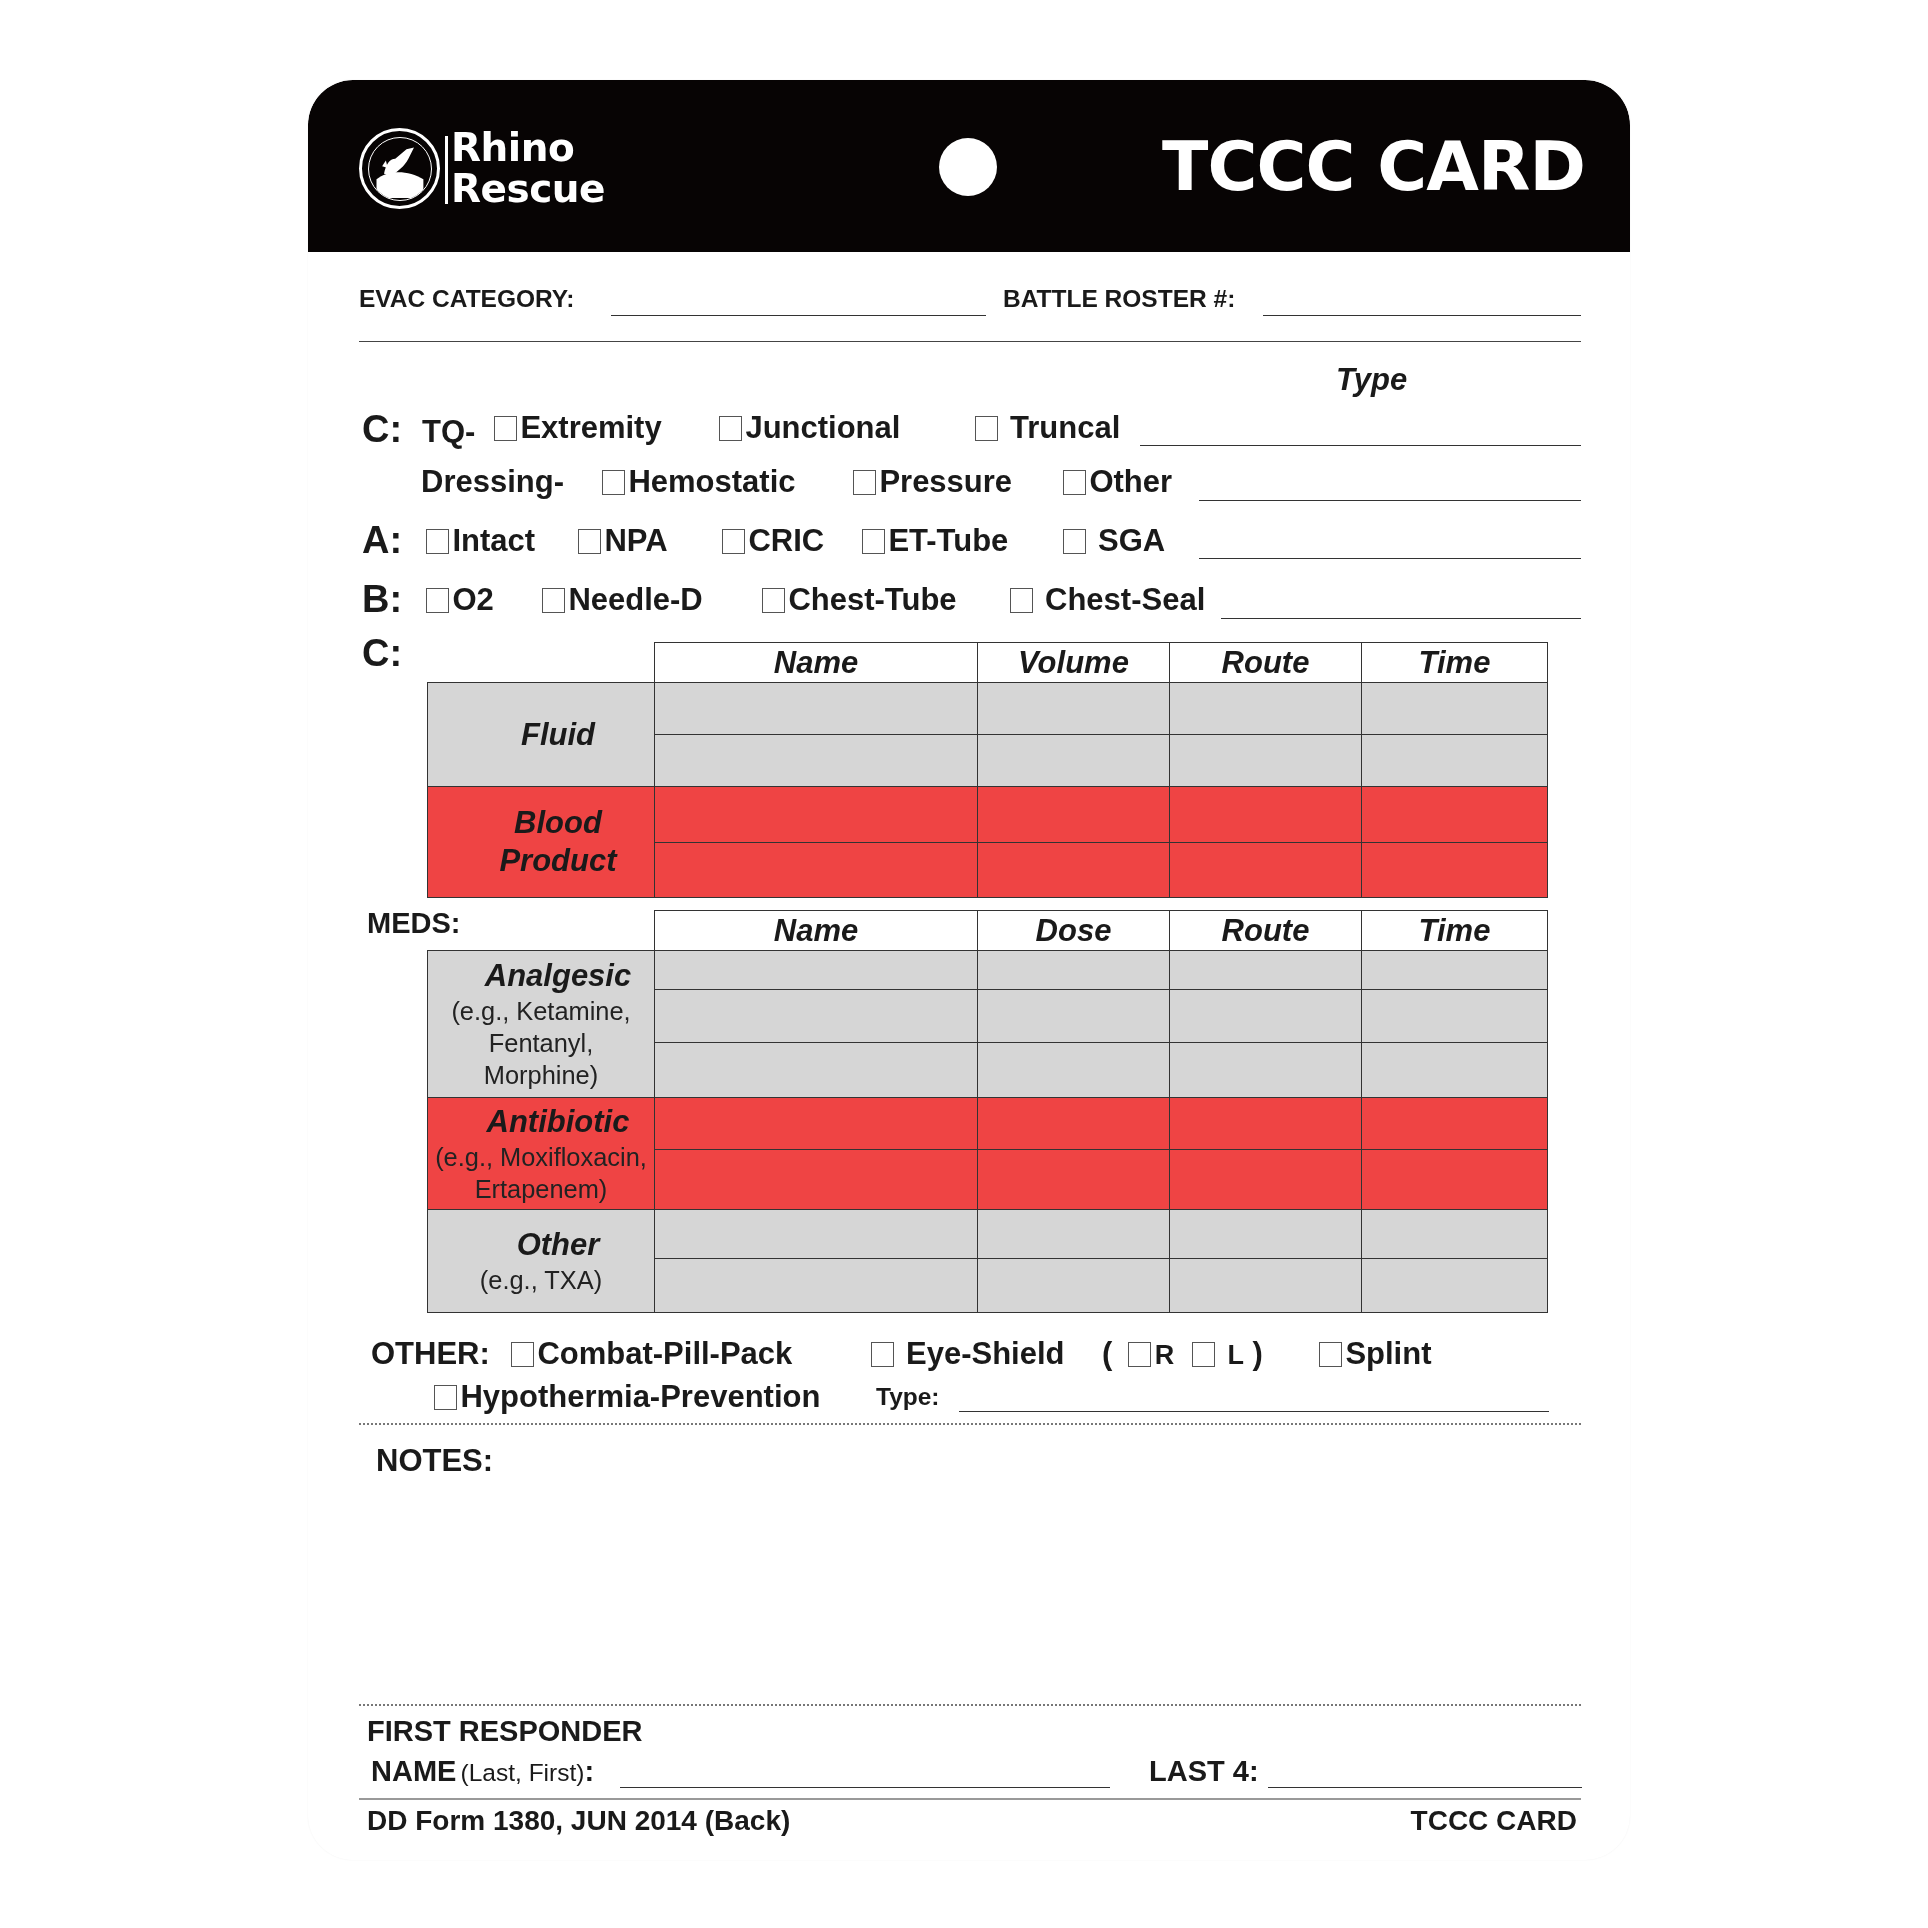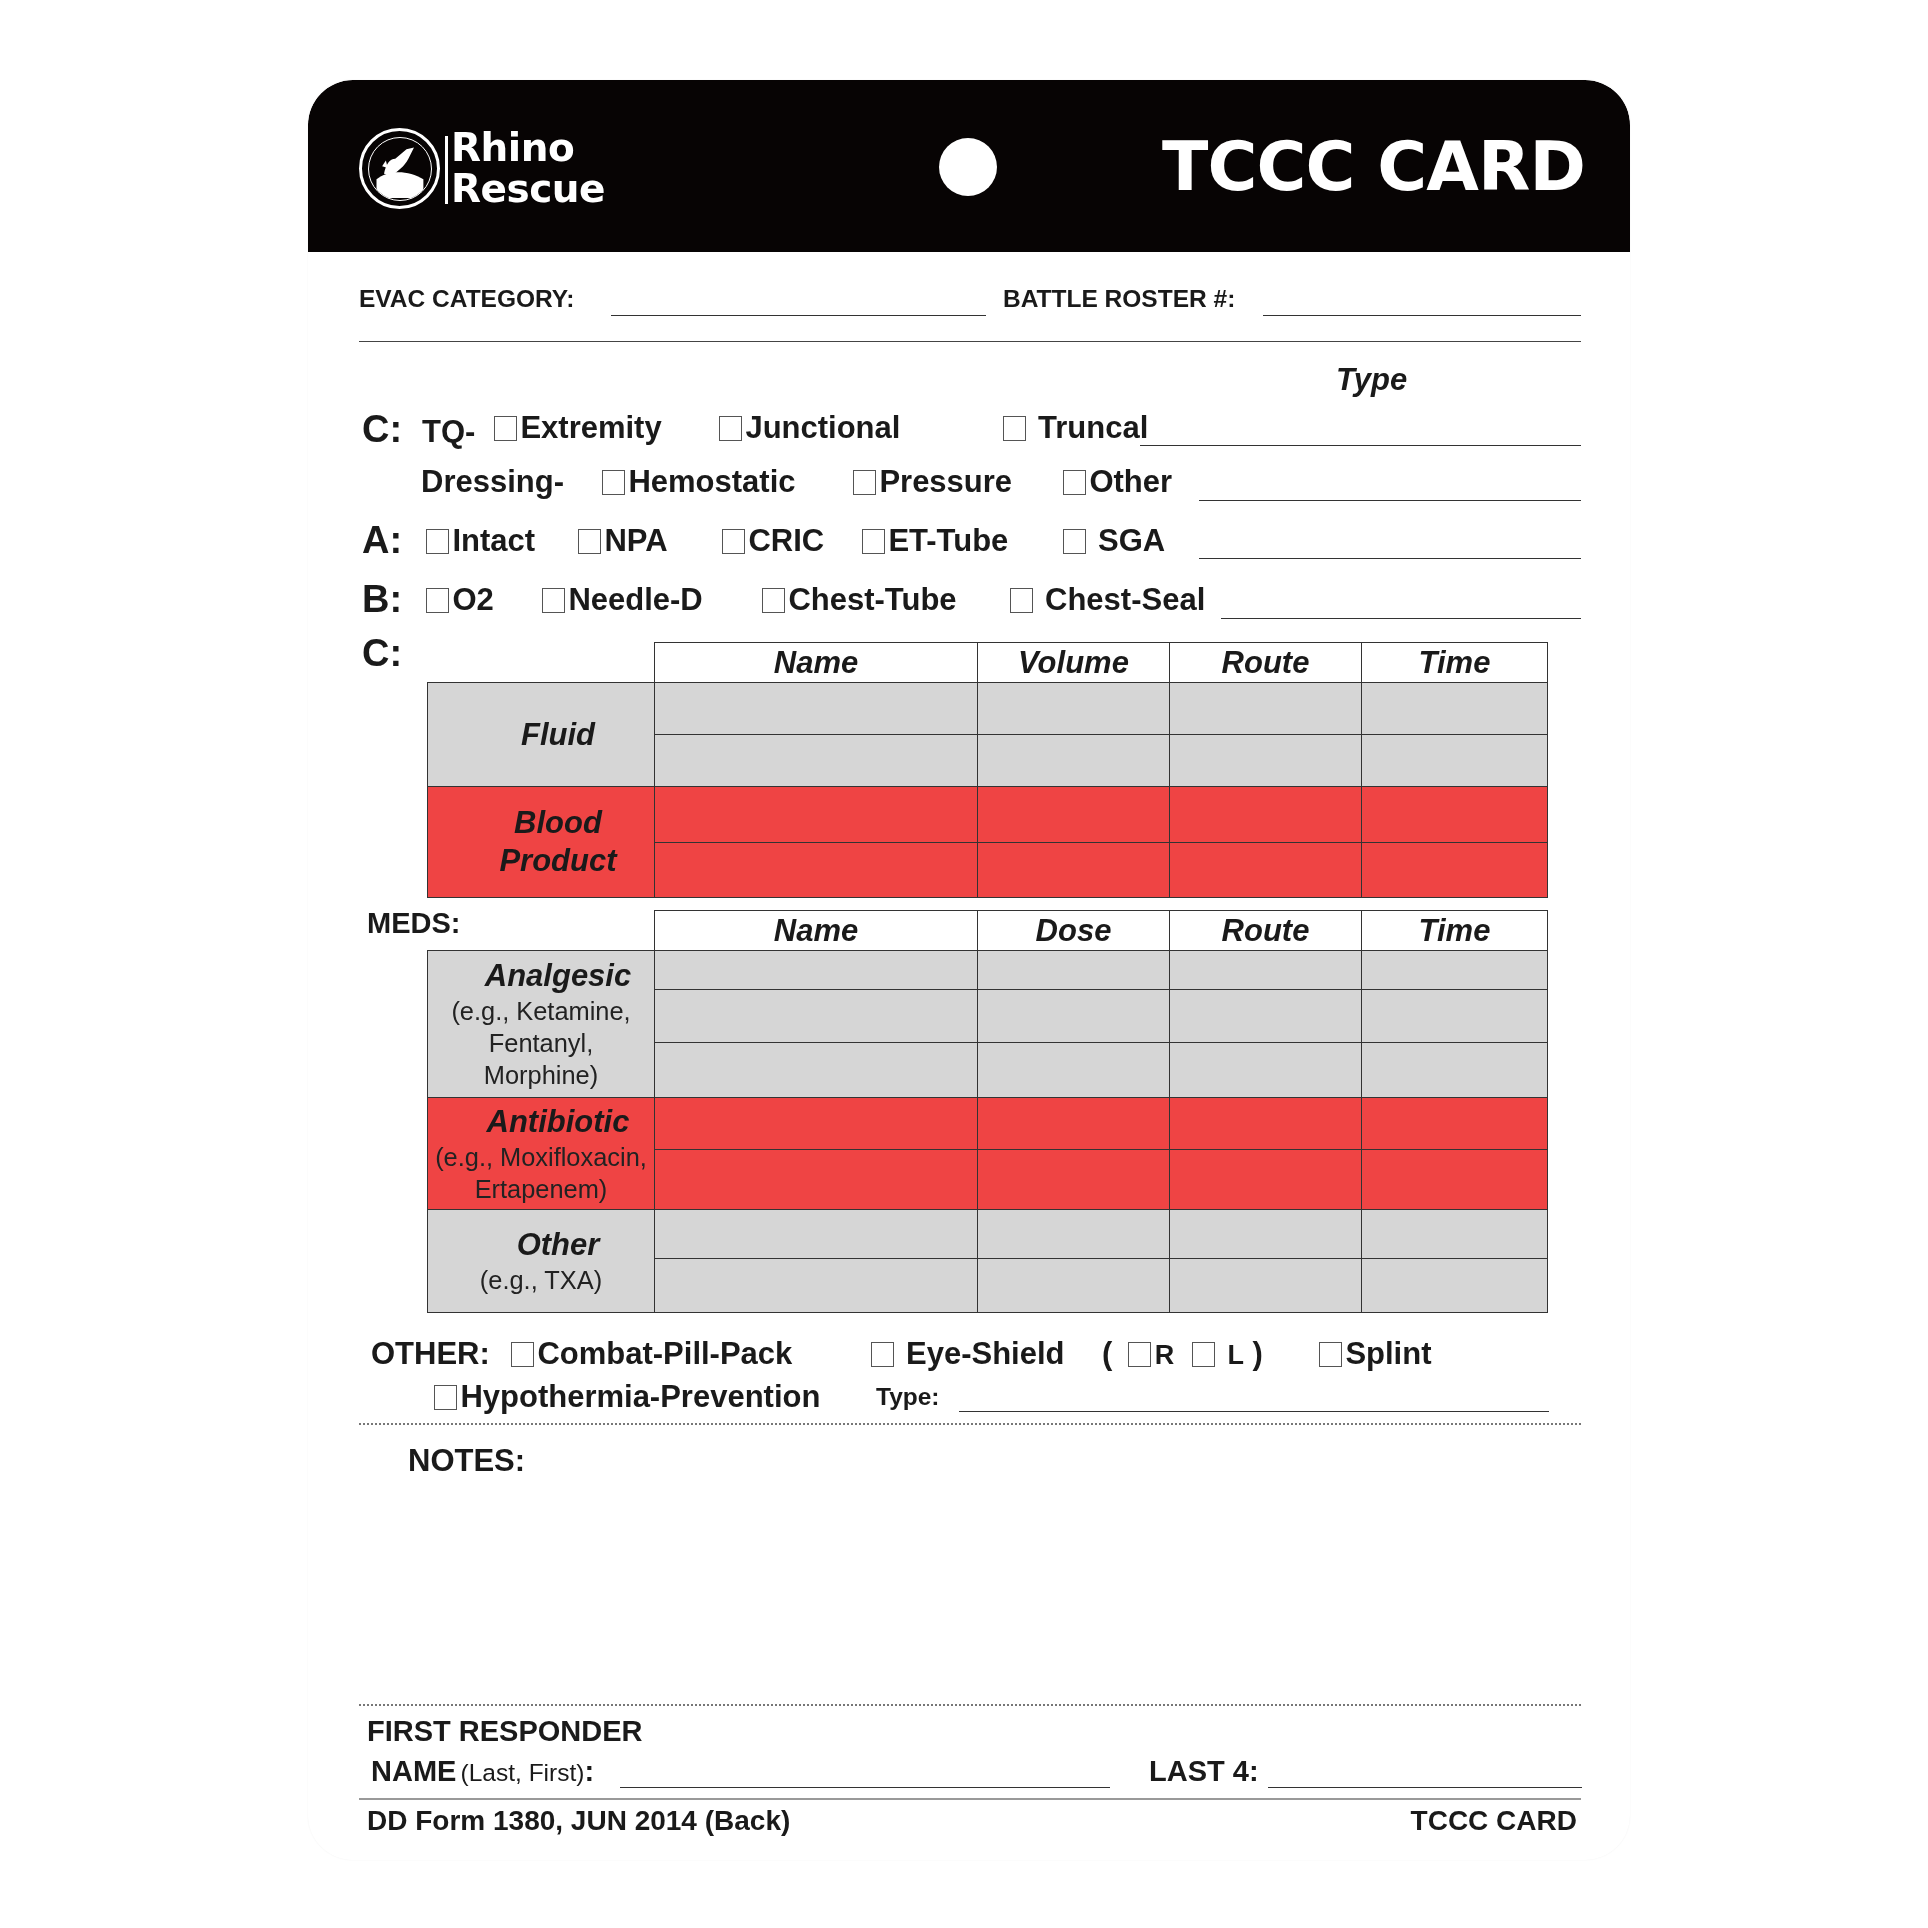--- a/index.html
+++ b/index.html
@@ -68,21 +68,21 @@
   <div class="uline" style="left:51px; top:261px; width:1222px; border-bottom-color:#444;"></div>
 
   <div class="abs" style="left:1028px; top:282px; font-size:31px; font-weight:bold; font-style:italic;">Type</div>
 
   <div class="abs rowtxt" style="left:54px; top:328px;">
     <span class="big">C:</span>
     <span style="margin-left:11.3px;">TQ-</span>
   </div>
   <div class="abs rowtxt" style="left:186px; top:330px;"><span class="cb"></span><span>Extremity</span></div>
   <div class="abs rowtxt" style="left:411px; top:330px;"><span class="cb"></span><span>Junctional</span></div>
-  <div class="abs rowtxt" style="left:683px; top:330px;padding-left:12px;"><span class="cb"></span> <span>Truncal</span></div>
+  <div class="abs rowtxt" style="left:655px; top:330px;padding-left:12px;"><span class="cb"></span> <span>Truncal</span></div>
   <div class="uline" style="left:832px; top:365px; width:441px;"></div>
 
   <div class="abs rowtxt" style="left:113px; top:384px;">Dressing-</div>
   <div class="abs rowtxt" style="left:294px; top:384px;"><span class="cb"></span><span>Hemostatic</span></div>
   <div class="abs rowtxt" style="left:545px; top:384px;"><span class="cb"></span><span>Pressure</span></div>
   <div class="abs rowtxt" style="left:755px; top:384px;"><span class="cb"></span><span>Other</span></div>
   <div class="uline" style="left:891px; top:420px; width:382px;"></div>
 
   <div class="abs big" style="left:54px; top:439px;">A:</div>
   <div class="abs rowtxt" style="left:118px; top:443px;"><span class="cb"></span><span>Intact</span></div>
@@ -239,21 +239,21 @@
     <span style="margin-left:9.4px;"><span class="cb"></span> <span style="font-size:27px;">L</span></span>
     <span>)</span>
   </div>
   <div class="abs rowtxt" style="left:1011px; top:1256px;"><span class="cb"></span><span>Splint</span></div>
   <div class="abs rowtxt" style="left:126px; top:1299px;"><span class="cb"></span><span>Hypothermia-Prevention</span></div>
   <div class="abs" style="left:568px; top:1303px; font-size:24.5px; font-weight:bold;">Type:</div>
   <div class="uline" style="left:651px; top:1331px; width:590px;"></div>
 
   <div class="dotted" style="left:51px; top:1343px; width:1222px;"></div>
 
-  <div class="abs" style="left:68px; top:1363px; font-size:31px; font-weight:bold;margin-left:32px;">NOTES:</div>
+  <div class="abs" style="left:68px; top:1363px; font-size:31px; font-weight:bold;">NOTES:</div>
   <div class="abs" style="left:51px; top:1408px; width:1222px; height:212px;"></div>
 
   <div class="dotted" style="left:51px; top:1624px; width:1222px;"></div>
 
   <div class="abs" style="left:59px; top:1635px; font-size:29px; font-weight:bold;">FIRST RESPONDER</div>
   <div class="abs" style="left:63px; top:1675px;">
     <span style="font-size:29px; font-weight:bold;">NAME</span>
     <span style="font-size:24.5px;">(Last, First)</span><span style="font-size:29px; font-weight:bold;">:</span>
   </div>
   <div class="uline" style="left:312px; top:1707px; width:490px;"></div>

